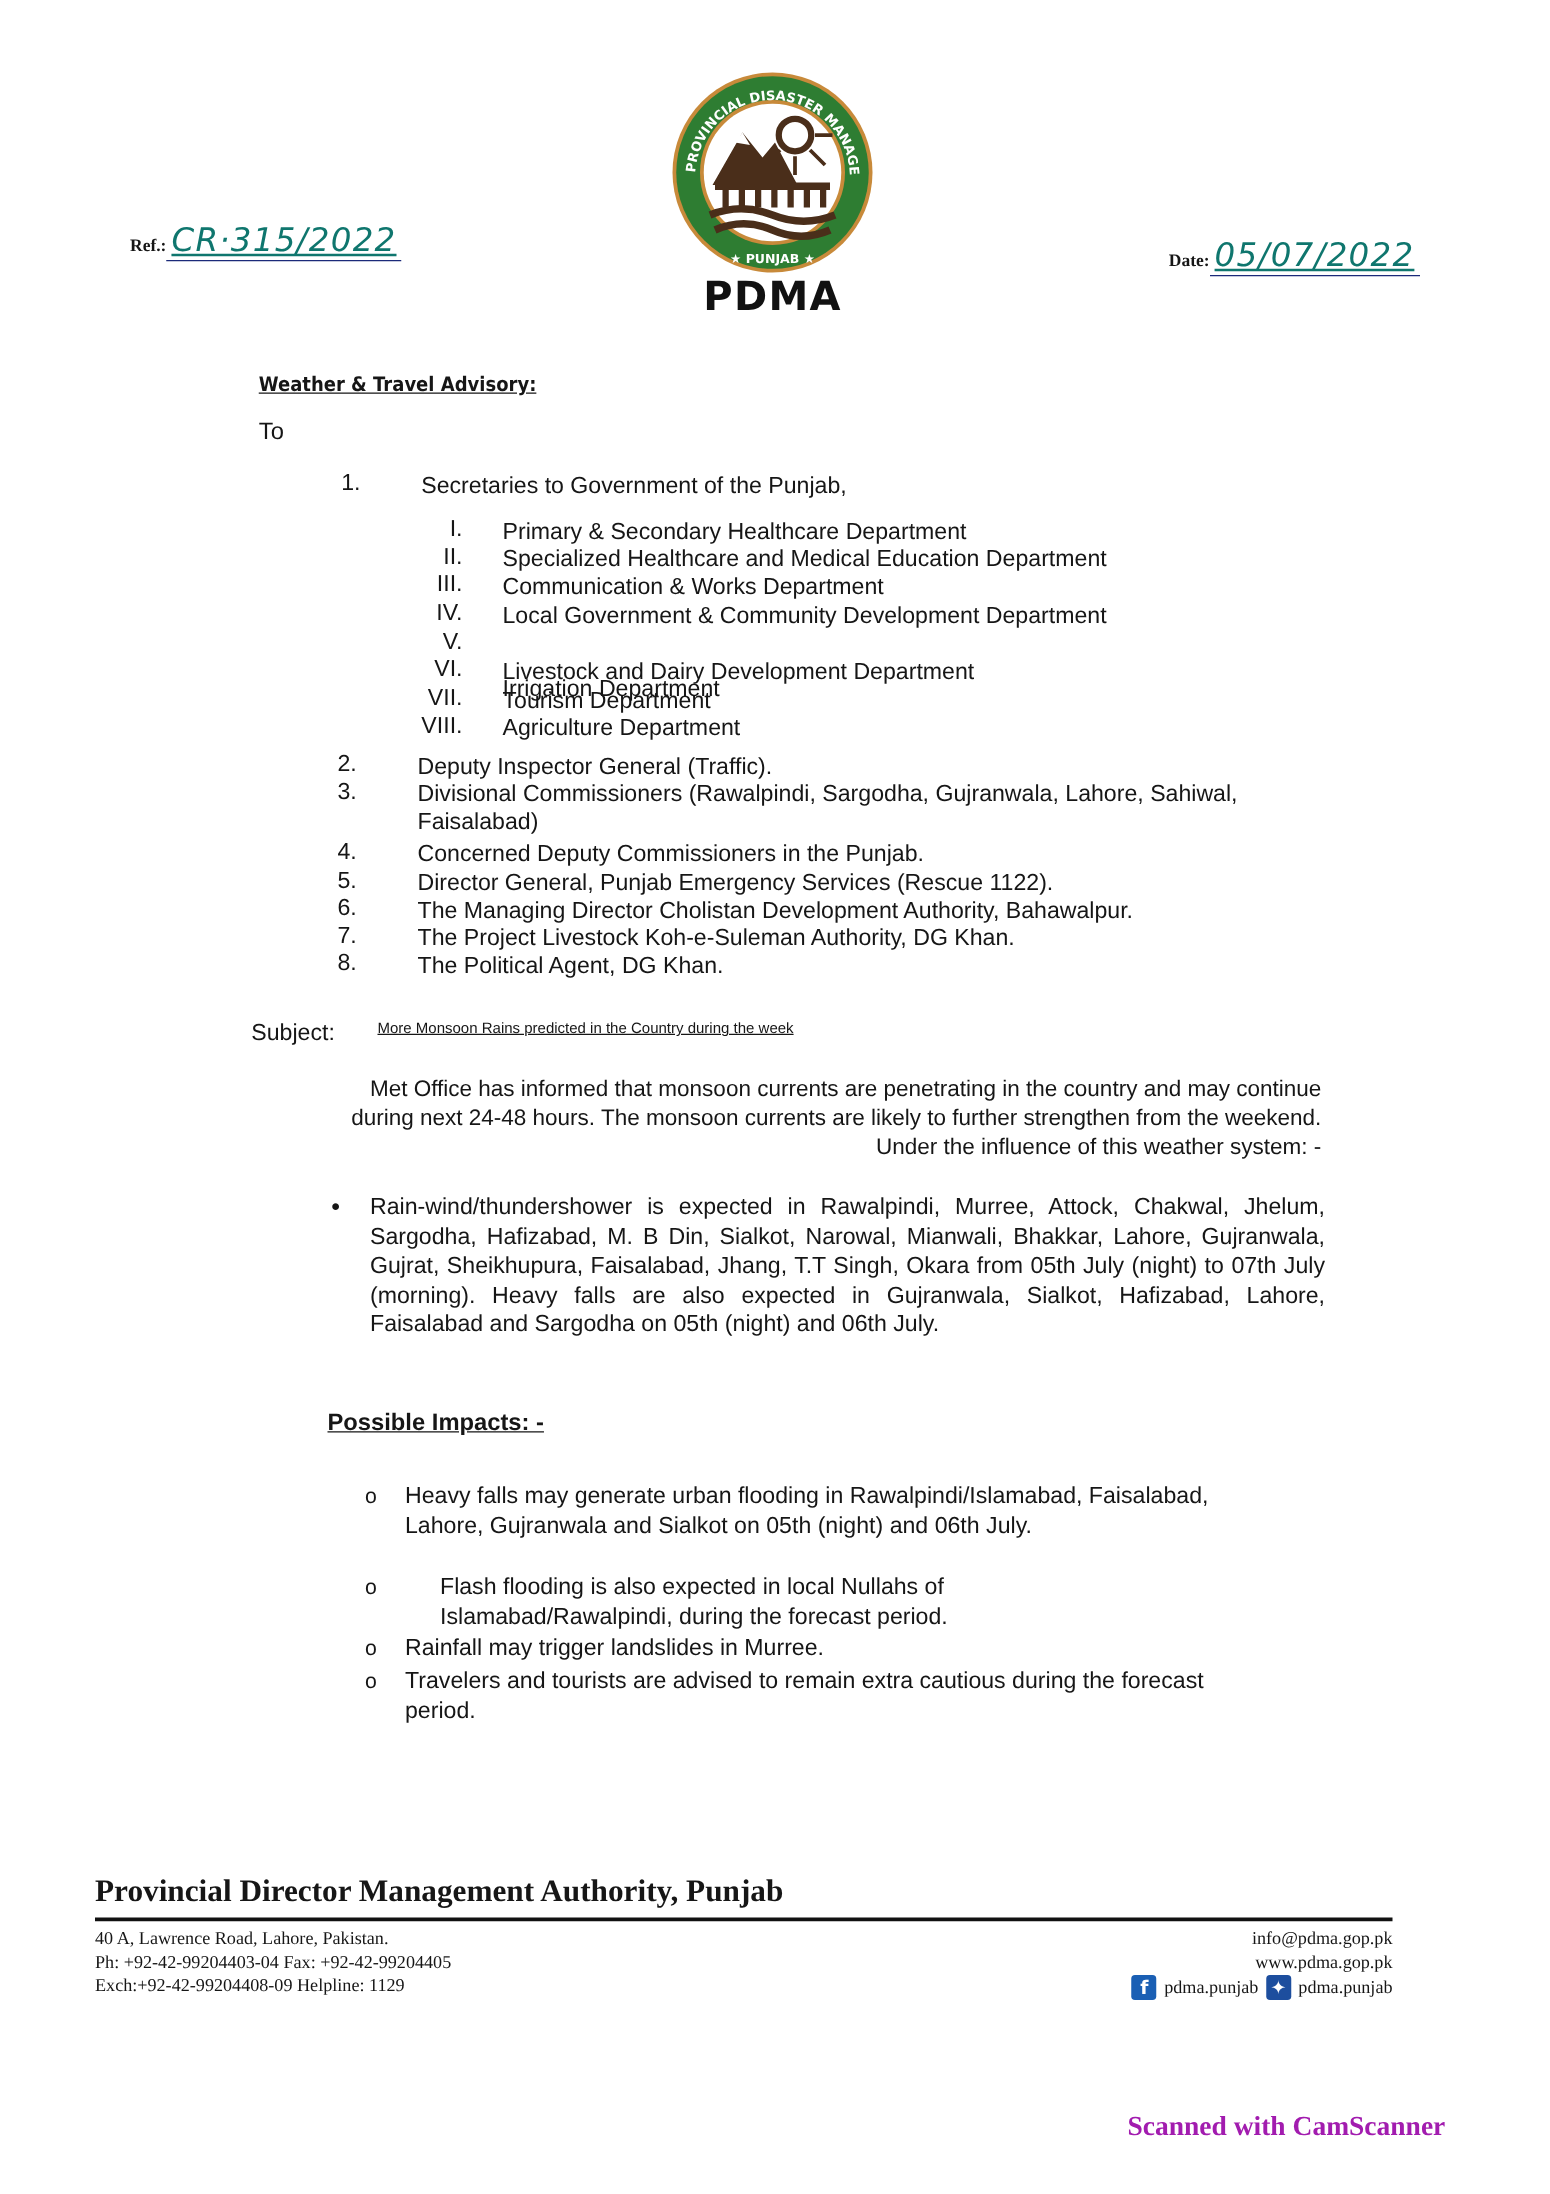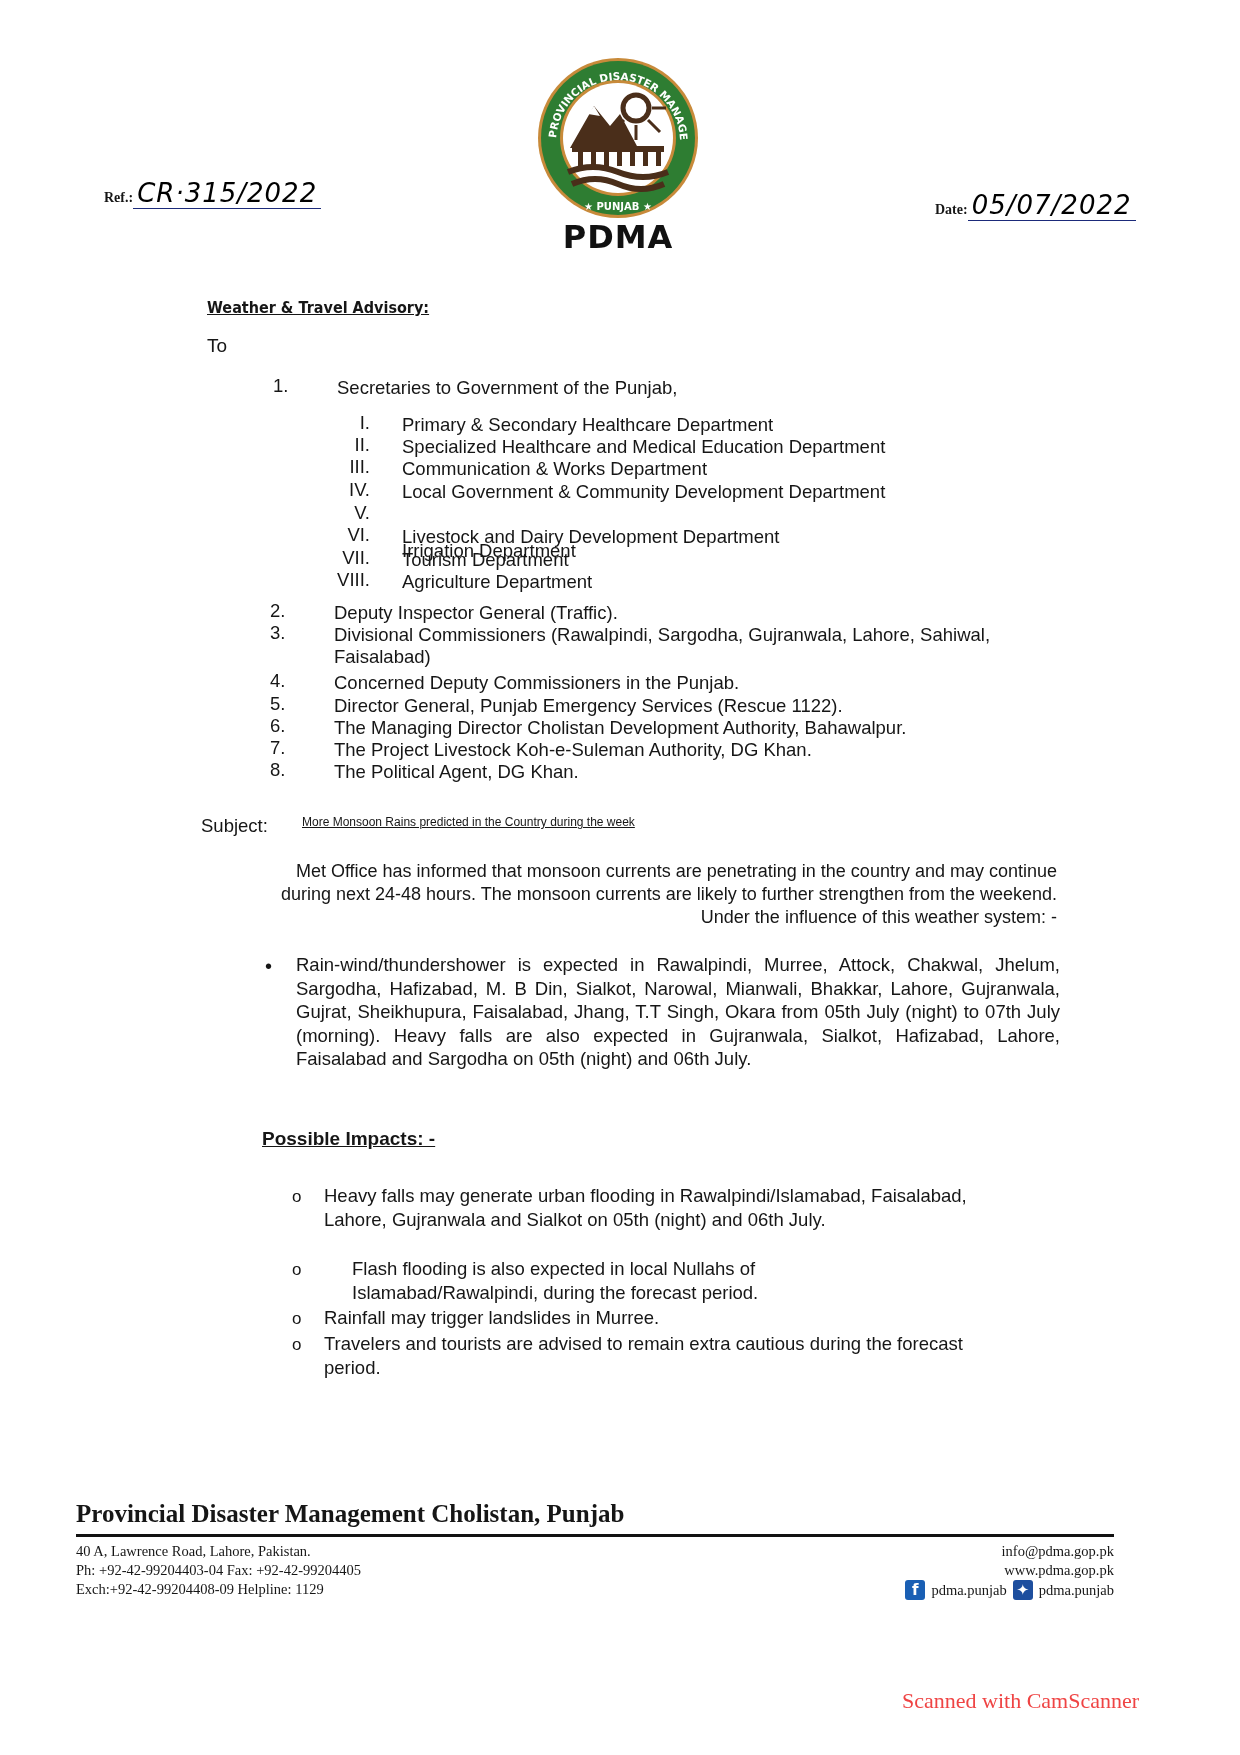--- a/index.html
+++ b/index.html
@@ -5,22 +5,22 @@
   html, body { margin: 0; padding: 0; background: #ffffff; }
   body {
     width: 1240px; height: 1755px; position: relative; overflow: hidden;
     font-family: "Liberation Sans", sans-serif; color: #161616;
   }
   .abs { position: absolute; }
 
   
   .ref { left: 104px; top: 178px; font-family: "Liberation Serif", serif; font-size: 14px; font-weight: bold; }
   .ref .hand, .date .hand {
-    font-family: "DejaVu Sans", sans-serif; font-weight: normal; font-size: 26px; color: #000000;
-    border-bottom: 1.5px solid #1b2a7a; padding: 0 4px; letter-spacing: 1px; font-style: italic;
+    font-family: "DejaVu Sans", sans-serif; font-weight: normal; font-size: 26px; color: #0f766e;
+    border-bottom: 1.5px solid #1b2a7a; padding: 0 4px; letter-spacing: 1px; font-style: italic; text-decoration: underline;
   }
   .date { left: 935px; top: 190px; font-family: "Liberation Serif", serif; font-size: 14px; font-weight: bold; }
   .logo { left: 528px; top: 50px; width: 180px; height: 170px; }
   .logo-title { left: 540px; top: 218px; width: 156px; text-align: center; font-size: 32px; font-weight: bold; font-family: "DejaVu Sans", sans-serif; letter-spacing: 1px; color: #111; }
 
   .adv-title { left: 207px; top: 298px; font-size: 16px; font-weight: bold; text-decoration: underline; font-family: "DejaVu Sans", sans-serif; transform: scaleX(0.9); transform-origin: left; }
   .to { left: 207px; top: 335px; font-size: 19px; }
 
   .txt { font-size: 18.5px; line-height: 22px; }
   .roman { width: 60px; text-align: right; }
@@ -37,21 +37,21 @@
   .imp-text { left: 324px; width: 700px; font-size: 18.5px; line-height: 24px; }
 
   
   .foot-title { left: 76px; top: 1500px; font-family: "Liberation Serif", serif; font-weight: bold; font-size: 25px; }
   .foot-rule { left: 76px; top: 1534px; width: 1038px; height: 3px; background: #111; }
   .foot-left { left: 76px; top: 1542px; font-family: "Liberation Serif", serif; font-size: 14.5px; line-height: 19px; }
   .foot-right { right: 126px; top: 1542px; font-family: "Liberation Serif", serif; font-size: 14.5px; line-height: 19px; text-align: right; }
   .social { display: inline-flex; align-items: center; gap: 6px; }
   .sq { display: inline-block; width: 20px; height: 20px; border-radius: 3px; background: #1a5fb4; color: #fff; font-weight: bold; font-size: 15px; line-height: 20px; text-align: center; font-family: "DejaVu Sans", sans-serif; }
   .sq.tw { background: #1d4e9e; }
-  .cam { left: 902px; top: 1688px; font-family: "Liberation Serif", serif; font-size: 22px; color: #ef4444; }
+  .cam { left: 902px; top: 1688px; font-family: "Liberation Serif", serif; font-size: 22px; color: #a21caf; font-weight: bold; }
 </style>
 </head>
 <body>
 
 <div class="abs ref">
   <span>Ref.:</span><span class="hand">CR·315/2022</span>
 </div>
 
 <div class="abs logo">
   <svg width="180" height="170" viewBox="0 0 180 170">
@@ -150,21 +150,21 @@
 
 <div class="abs imp-o" style="top:1187px;">o</div>
 <div class="abs imp-text" style="top:1184px;">Heavy falls may generate urban flooding in Rawalpindi/Islamabad, Faisalabad, Lahore, Gujranwala and Sialkot on 05th (night) and 06th July.</div>
 <div class="abs imp-o" style="top:1260px;">o</div>
 <div class="abs imp-text" style="top:1257px; width:520px;margin-left:28px;">Flash flooding is also expected in local Nullahs of Islamabad/Rawalpindi, during the forecast period.</div>
 <div class="abs imp-o" style="top:1309px;">o</div>
 <div class="abs imp-text" style="top:1306px;">Rainfall may trigger landslides in Murree.</div>
 <div class="abs imp-o" style="top:1335px;">o</div>
 <div class="abs imp-text" style="top:1332px;">Travelers and tourists are advised to remain extra cautious during the forecast period.</div>
 
-<div class="abs foot-title">Provincial Disaster Management Cholistan, Punjab</div>
+<div class="abs foot-title">Provincial Director Management Authority, Punjab</div>
 <div class="abs foot-rule"></div>
 <div class="abs foot-left">
   <div>40 A, Lawrence Road, Lahore, Pakistan.</div>
   <div>Ph: +92-42-99204403-04  Fax: +92-42-99204405</div>
   <div>Exch:+92-42-99204408-09  Helpline: 1129</div>
 </div>
 <div class="abs foot-right">
   <div>info@pdma.gop.pk</div>
   <div>www.pdma.gop.pk</div>
   <div class="social">

